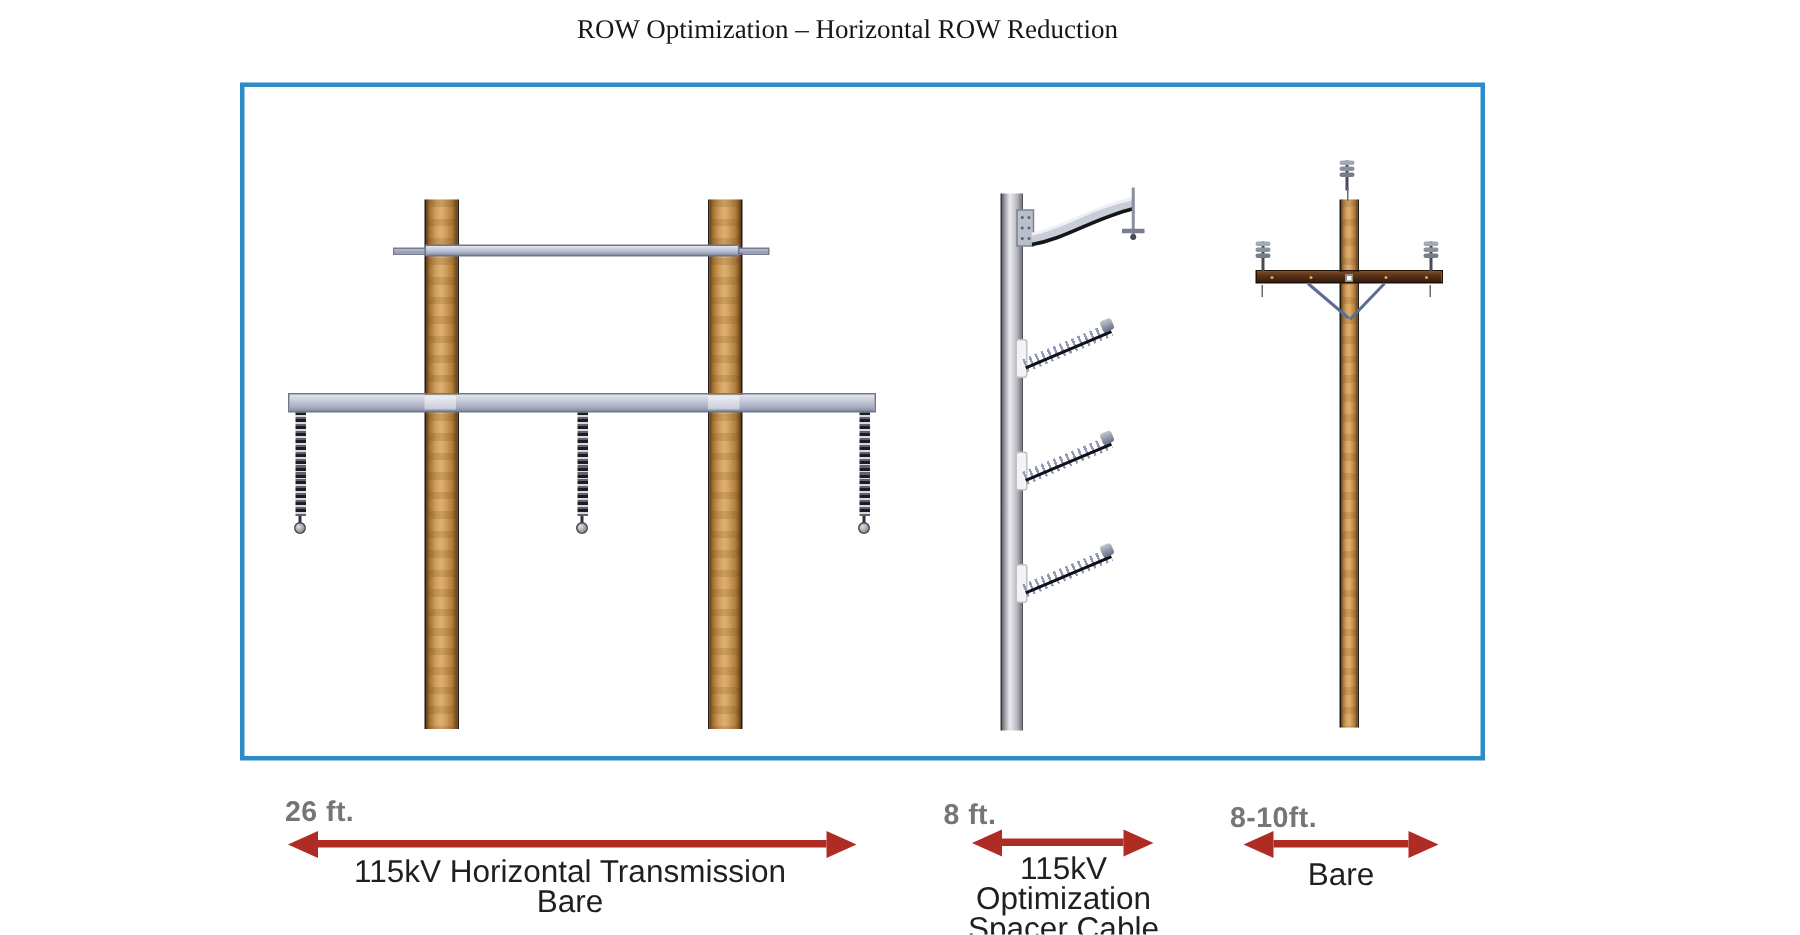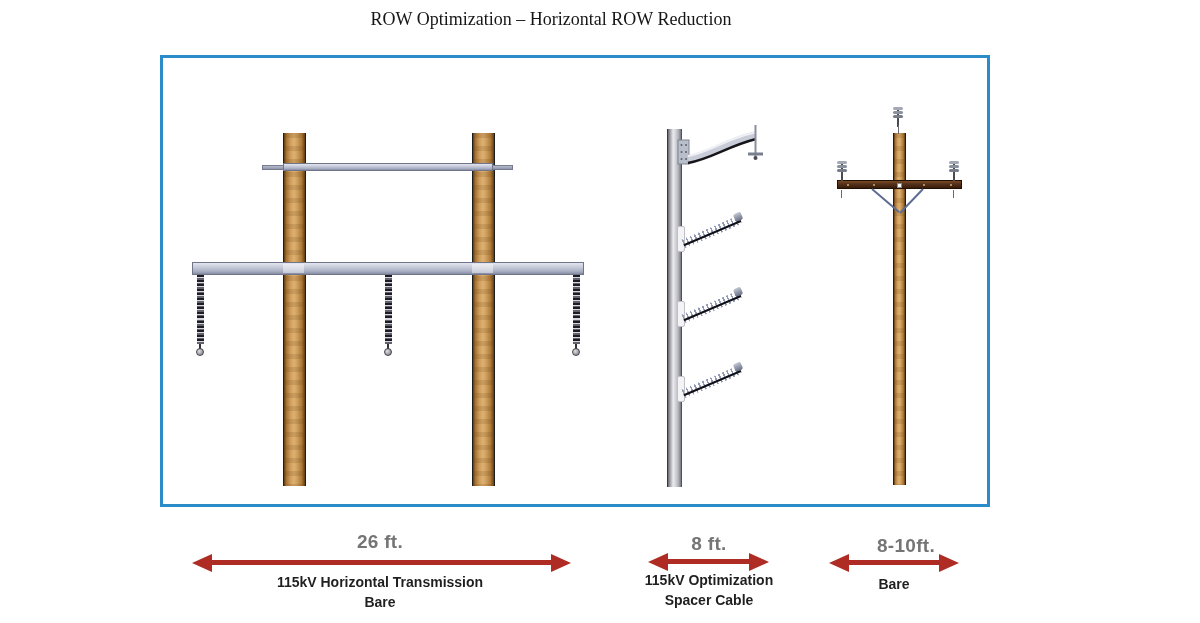--- a/index.html
+++ b/index.html
@@ -1,21 +1,21 @@
 <!DOCTYPE html>
 <html style="--frame-blue: #2b8cc9; --arrow-red: #ae2c23; --dim-gray: #757575; --text-black: #1f1f1f; --wood-pole-tan: #d2a05e; --steel-arm-gray: #b8bdd0; --steel-pole-gray: #d6d6dc; --distribution-arm-brown: #54301a;"><head>
 <meta charset="utf-8">
 <style>
   html,body{margin:0;padding:0;width:1200px;height:623px;background:#ffffff;overflow:hidden;
     font-family:"Liberation Sans",sans-serif;position:relative;}
   .abs{position:absolute;}
 
   
   .title{position:absolute;top:9px;left:0;width:1102px;text-align:center;
-    font-family:"Liberation Serif","DejaVu Serif",serif;font-size:18px;color:#161616;}
+    font-family:"Liberation Serif","DejaVu Serif",serif;font-size:18px;color:#161616;padding-left:14px;}
 
   
   .frame{position:absolute;left:160px;top:55px;width:824px;height:446px;
     border:3px solid var(--frame-blue,#2b8cc9);background:#ffffff;}
 
   
   .wood-pole{position:absolute;
     background:linear-gradient(90deg,#5e3d16 0%,#a87434 12%,#d2a05e 32%,#ddb072 48%,#cfa05e 62%,#b07a38 84%,#5e3d16 100%);
     border-left:1px solid #1d1d1d;border-right:1px solid #1d1d1d;}
   .wood-grain{position:absolute;inset:0;
@@ -65,24 +65,24 @@
   
   .dim-arrow{position:absolute;height:5px;background:var(--arrow-red,#ae2c23);}
   .dim-arrow::before{content:"";position:absolute;left:-20px;top:-6.5px;width:0;height:0;
     border-top:9px solid transparent;border-bottom:9px solid transparent;
     border-right:20px solid var(--arrow-red,#ae2c23);}
   .dim-arrow::after{content:"";position:absolute;right:-20px;top:-6.5px;width:0;height:0;
     border-top:9px solid transparent;border-bottom:9px solid transparent;
     border-left:20px solid var(--arrow-red,#ae2c23);}
 
   
-  .dim-label{position:absolute;text-align:center;font-weight:bold;font-size:19px;
+  .dim-label{position:absolute;font-weight:bold;font-size:19px;
     color:var(--dim-gray,#7b7b7b);letter-spacing:.3px;}
-  .desc{position:absolute;text-align:center;font-size:14px;line-height:20px;
-    color:var(--text-black,#1f1f1f);font-weight:bold;}
+  .desc{position:absolute;text-align:center;font-size:21px;line-height:20px;
+    color:var(--text-black,#1f1f1f);}
 </style>
 </head>
 <body>
 
 <div class="title">ROW Optimization – Horizontal ROW Reduction</div>
 
 <div class="frame"></div>
 
 <div>
   <div class="wood-pole" style="left:283px;top:133px;width:21px;height:353px">

